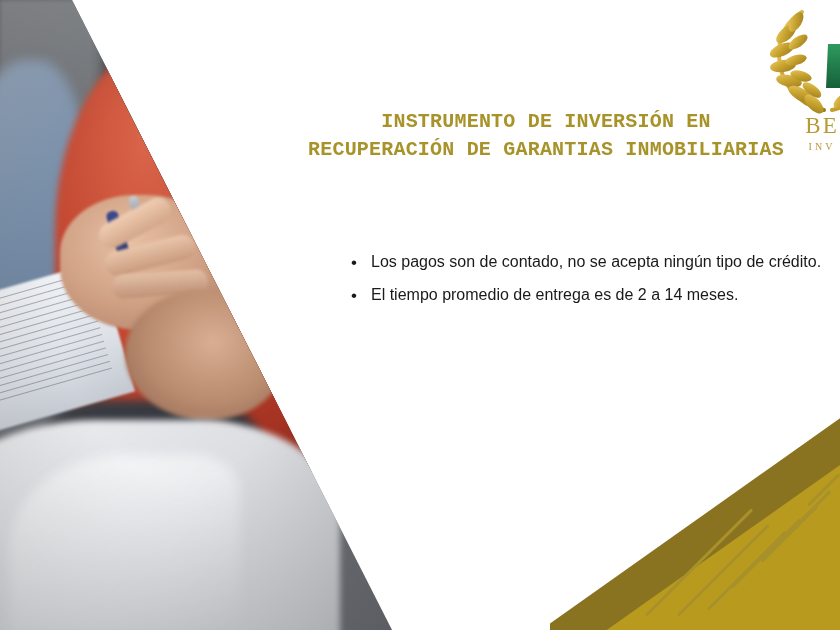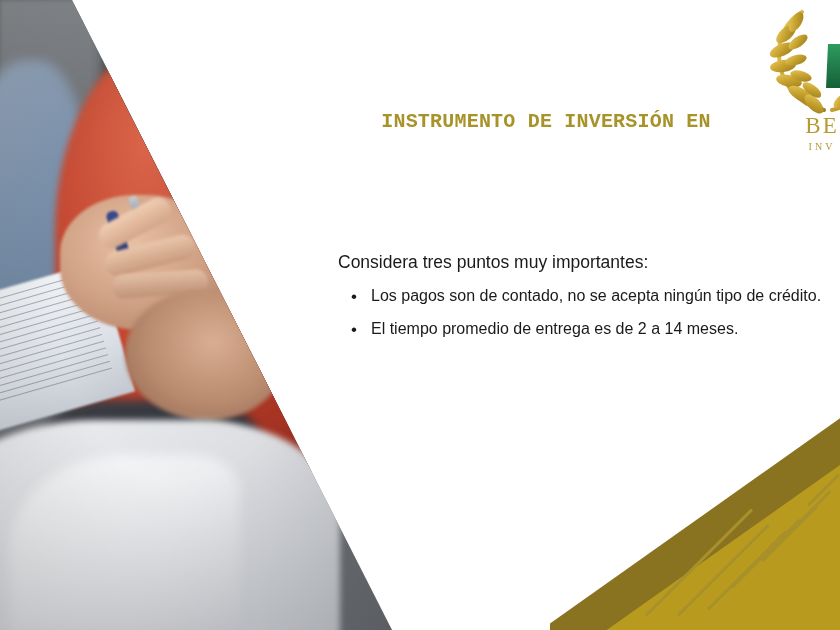--- a/index.html
+++ b/index.html
@@ -400,24 +400,24 @@
         <path d="M66,38 L80,38 L80,50 L92,50 L92,64 L78,64 L78,82 L64,82 Z"></path>
         <path d="M84,30 L96,30 L96,44 L84,44 Z"></path>
       </g>
     </svg>
     <div class="logo-text">BE</div>
     <div class="logo-sub">INV</div>
   </div>
 
   <div class="title-block">
     <div class="title-line">INSTRUMENTO DE INVERSIÓN EN</div>
+    <div class="title-line">RECUPERACIÓN DE GARANTIAS INMOBILIARIAS</div>
   </div>
 
   <div class="body-block">
-    <p class="lead">Considera tres puntos muy importantes:</p>
     <ul class="bullets">
       <li class="bullet">Los pagos son de contado, no se acepta ningún tipo de crédito.</li>
       <li class="bullet">El tiempo promedio de entrega es de 2 a 14 meses.</li>
     </ul>
   </div>
 
   <div class="deco">
     <div class="deco-wedge-dark"></div>
     <div class="deco-wedge-gold"></div>
     <div class="stripe" style="left: 96px; top: 214px; width: 150px; background: rgb(168, 144, 42);"></div>

